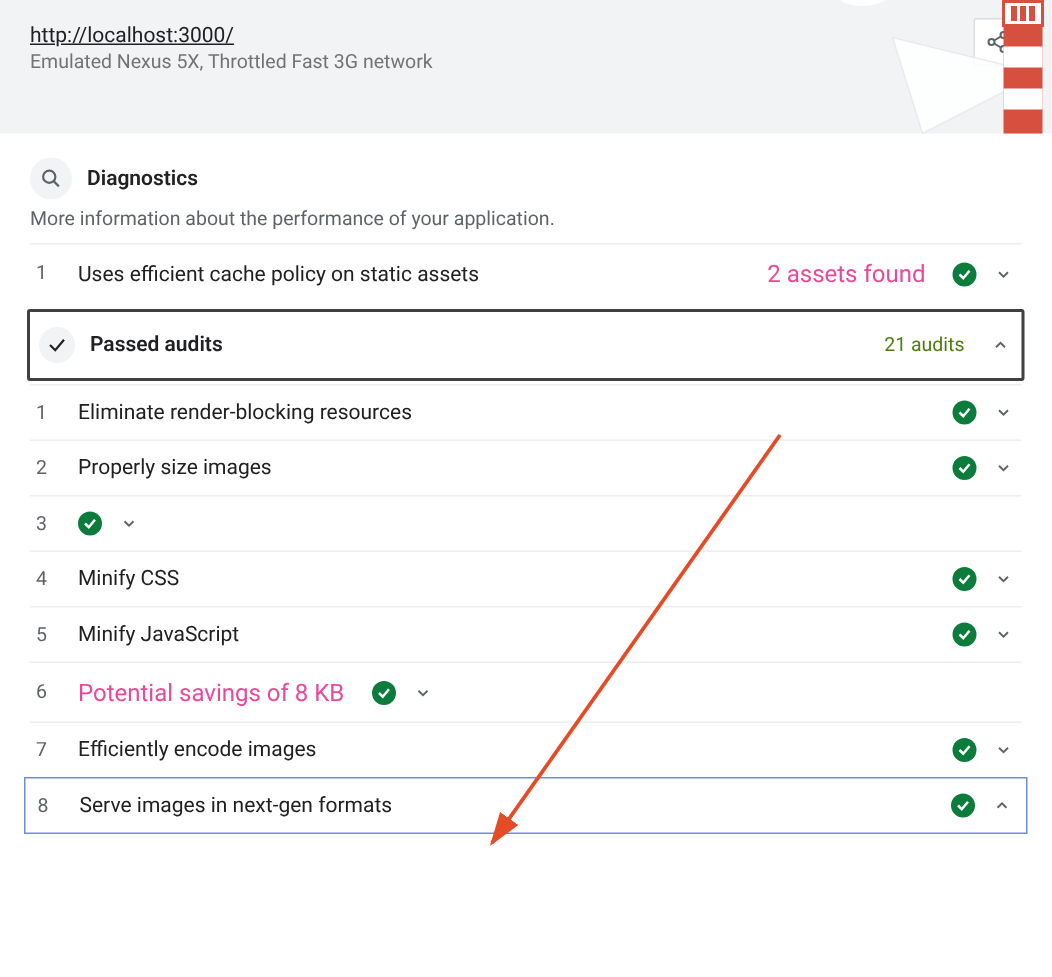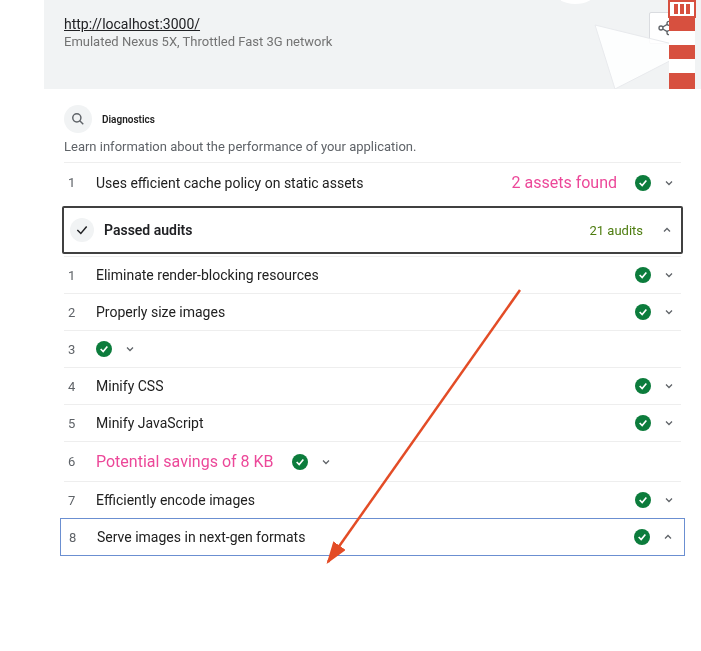--- a/index.html
+++ b/index.html
@@ -59,21 +59,21 @@
   .section-icon {
     width: 28px;
     height: 28px;
     border-radius: 50%;
     background: #f1f3f4;
     display: flex;
     align-items: center;
     justify-content: center;
   }
   .section-title {
-    font-size: 10px;
+    font-size: 14px;
     font-weight: 600;
     color: #212121;
   }
   .section-desc {
     font-size: 13px;
     color: #5f6368;
     margin-bottom: 8px;
   }
   .audit-row {
     display: flex;
@@ -144,21 +144,21 @@
     padding: 8px 4px 8px 32px;
     line-height: 1.5;
   }
   .detail-text a { color: #1a73e8; text-decoration: underline; }
   .arrow-overlay {
     position: absolute;
     pointer-events: none;
     left: 0;
     top: 0;
   }
-  .wrapper { position: relative; padding-left: 44px; }
+  .wrapper { position: relative; }
 </style>
 </head>
 <body>
 
 <div class="wrapper">
 
 <div class="header">
   <div class="url">http://localhost:3000/</div>
   <div class="subtitle">Emulated Nexus 5X, Throttled Fast 3G network</div>
   <div class="share-btn">
@@ -190,21 +190,21 @@
 
   <div class="section-hdr">
     <div class="section-icon">
       <svg width="14" height="14" viewBox="0 0 24 24" fill="none" stroke="#5f6368" stroke-width="2.5">
         <circle cx="10" cy="10" r="7"></circle>
             <line x1="21" y1="21" x2="15" y2="15"></line>
       </svg>
     </div>
     <div class="section-title">Diagnostics</div>
   </div>
-  <div class="section-desc">Learn information about the performance of your application.</div>
+  <div class="section-desc">More information about the performance of your application.</div>
 
   <div class="audit-row">
     <span class="audit-num">1</span>
     <span class="audit-label">Uses efficient cache policy on static assets</span>
     <span class="audit-meta">2 assets found</span>
     <span class="pass-dot">
       <svg width="10" height="10" viewBox="0 0 24 24" fill="none" stroke="#fff" stroke-width="4">
             <polyline points="4,12 10,18 20,6"></polyline>
           </svg>
     </span>

